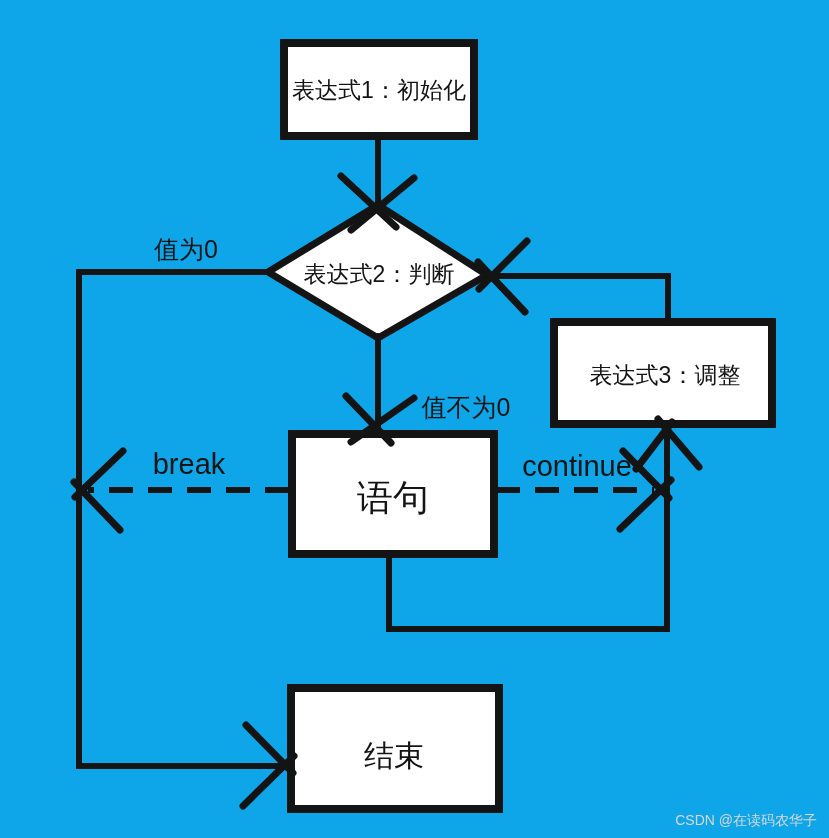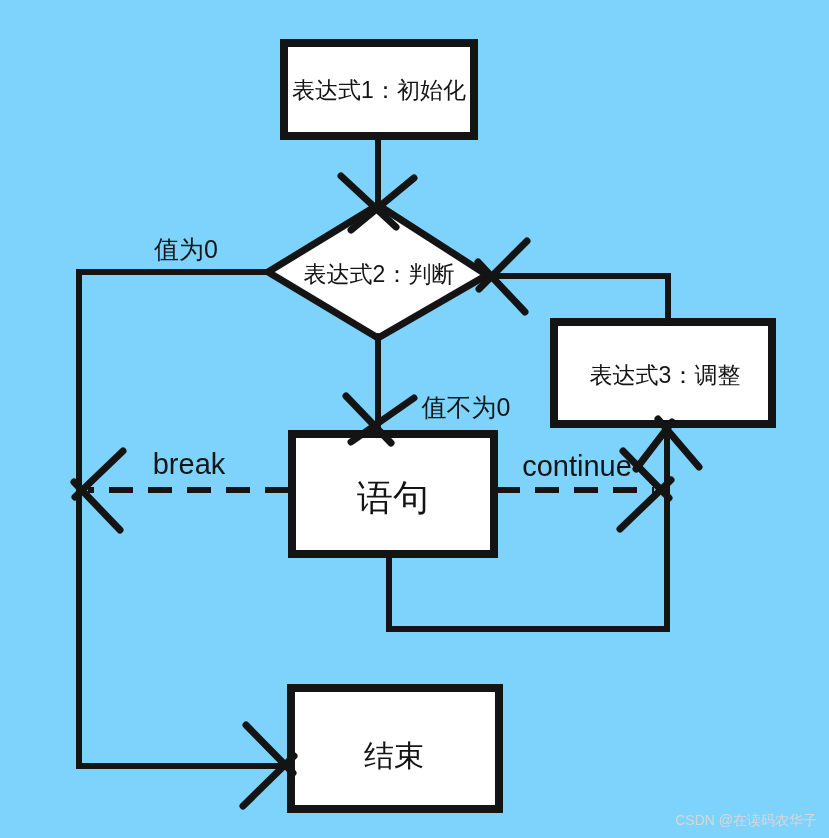--- a/index.html
+++ b/index.html
@@ -4,21 +4,21 @@
 <style>
   html, body {
     margin: 0;
     padding: 0;
     background: #ffffff;
   }
   .canvas {
     position: relative;
     width: 829px;
     height: 838px;
-    background: #7dd3fc;
+    background: #0ea5e9;
     overflow: hidden;
     font-family: "Liberation Sans", sans-serif;
   }
   svg {
     display: block;
   }
   svg text {
     font-family: "Liberation Sans", sans-serif;
     user-select: none;
   }

